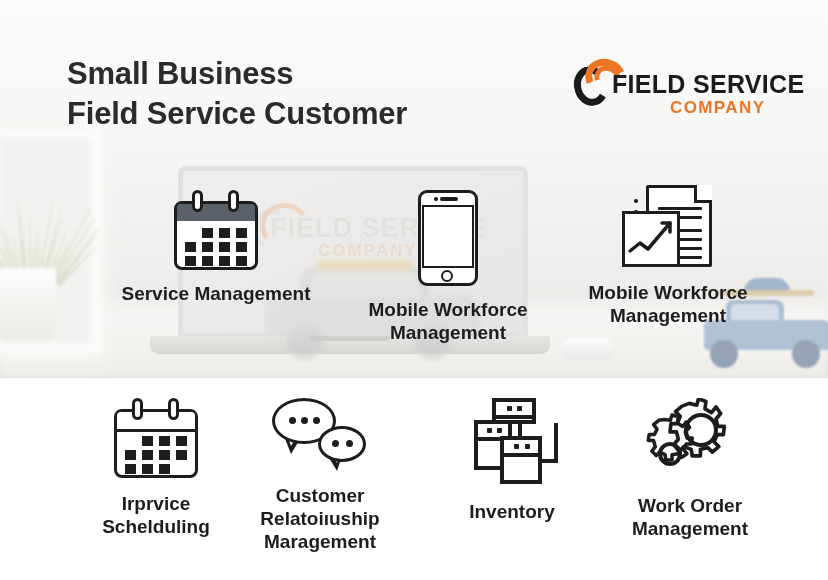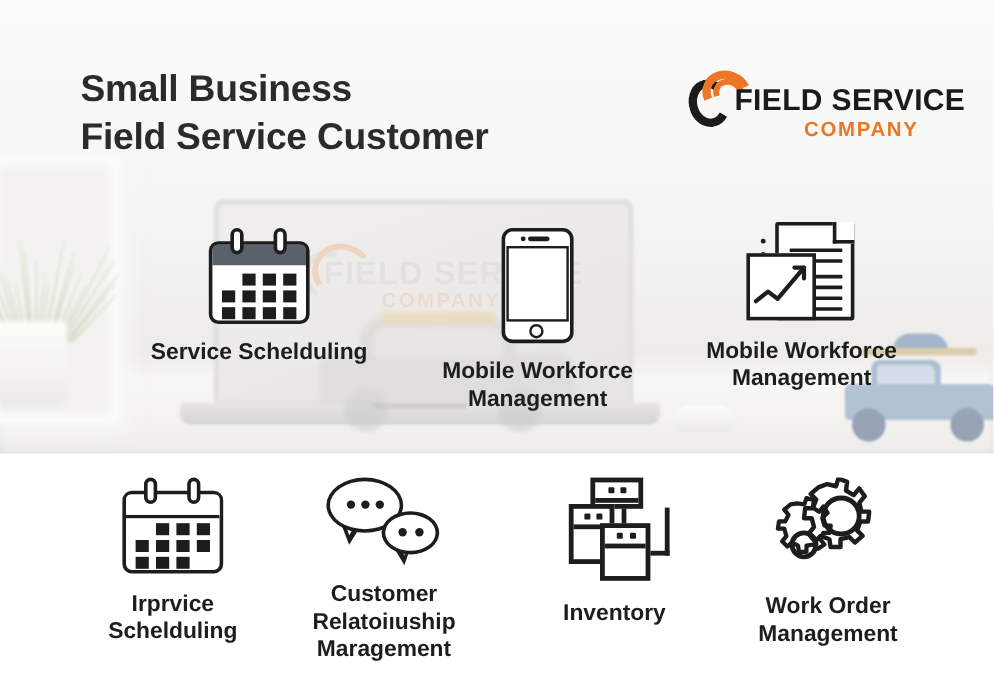--- a/index.html
+++ b/index.html
@@ -210,21 +210,21 @@
   }
   .feat .ico{margin:0 auto;}
 
   
   #feat-scheduling{left:88px;top:190px;width:256px;}
   #feat-mobile    {left:320px;top:190px;width:256px;}
   #feat-reports   {left:540px;top:185px;width:256px;}
 
   
   .feat-bottom .cap{font-size:19px;}
-  #feat-b1{left:48px;top:398px;width:192px;}
+  #feat-b1{left:60px;top:398px;width:192px;}
   #feat-b2{left:224px;top:398px;width:192px;}
   #feat-b3{left:416px;top:398px;width:192px;}
   #feat-b4{left:594px;top:398px;width:192px;}
 
   
   .cal{position:relative;width:84px;height:80px;}
   .cal .ring{
     position:absolute;top:0;width:11px;height:22px;
     border:3px solid #1d1d1d;border-radius:6px;background:#fff;z-index:2;
     box-sizing:border-box;
@@ -458,21 +458,21 @@
               <i></i>
               <i></i>
             <i></i>
               <i></i>
               <i></i>
               <i></i>
           </div>
         </div>
       </div>
     </div>
-    <div class="cap">Service Schelduling</div>
+    <div class="cap">Service Management</div>
   </div>
 
   <div class="feat" id="feat-mobile">
     <div class="ico">
       <div class="phone" style="margin:0 auto 12px;">
         <div class="shell"></div>
           <div class="cam"></div>
         <div class="spk"></div>
           <div class="scr"></div>
           <div class="home"></div>

